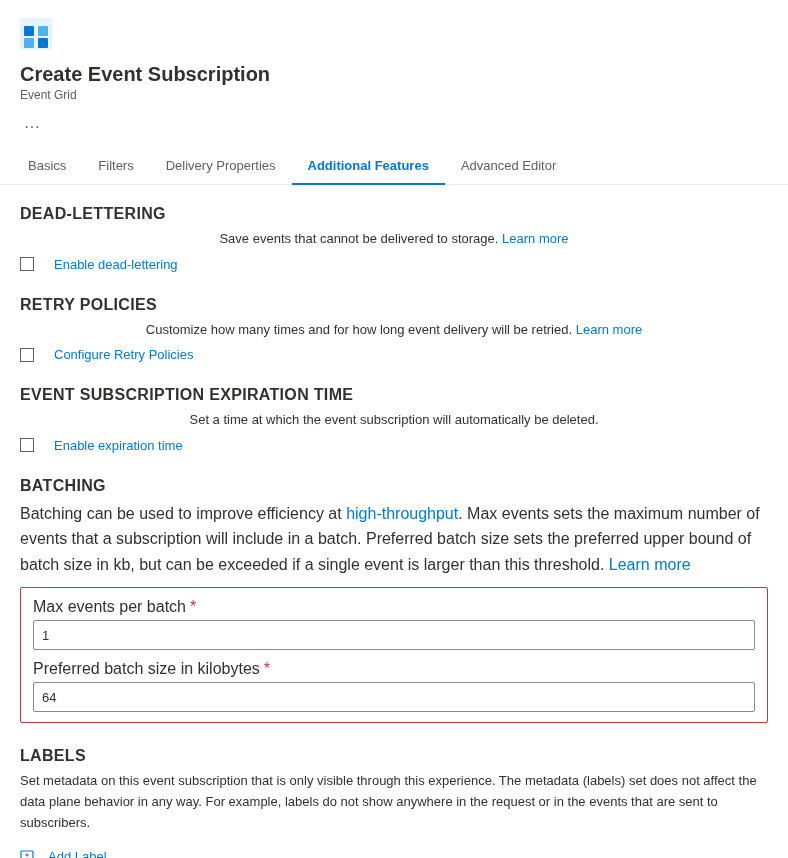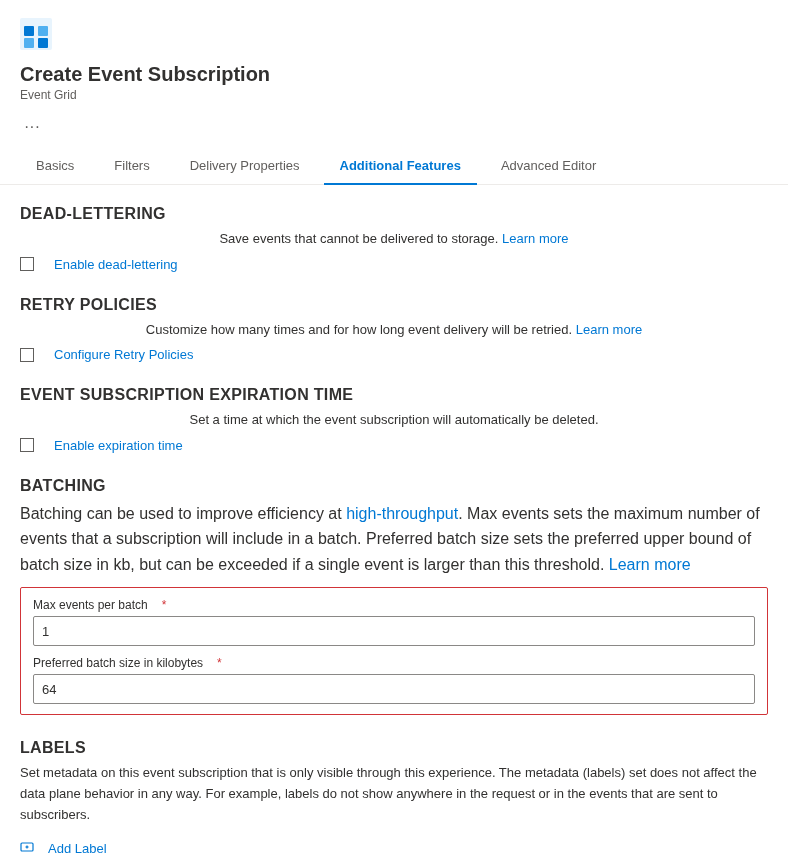--- a/index.html
+++ b/index.html
@@ -37,22 +37,22 @@
     }
     .header-more {
       font-size: 16px;
       color: #605e5c;
       cursor: pointer;
       padding: 4px;
     }
     .tabs {
       display: flex;
       border-bottom: 1px solid #edebe9;
-      padding: 0 36px;
-      gap: 8px;
+      padding: 0 28px;
+      gap: 0;
     }
     .tab {
       padding: 10px 16px;
       font-size: 13px;
       color: #605e5c;
       cursor: pointer;
       border-bottom: 2px solid transparent;
       margin-bottom: -1px;
       white-space: nowrap;
     }
@@ -118,26 +118,26 @@
       border: 1.5px solid #d13438;
       border-radius: 2px;
       padding: 10px 12px;
       margin-bottom: 0;
     }
     .field-group {
       margin-bottom: 10px;
     }
     .field-group:last-child { margin-bottom: 0; }
     .field-label {
-      font-size: 12px;
+      font-size: 16px;
       color: #323130;
       margin-bottom: 4px;
       display: flex;
       align-items: center;
-      gap: 12px;
+      gap: 2px;
     }
     .required-star {
       color: #d13438;
       margin-left: 2px;
     }
     .field-input {
       width: 100%;
       height: 30px;
       border: 1px solid #8a8886;
       border-radius: 2px;

